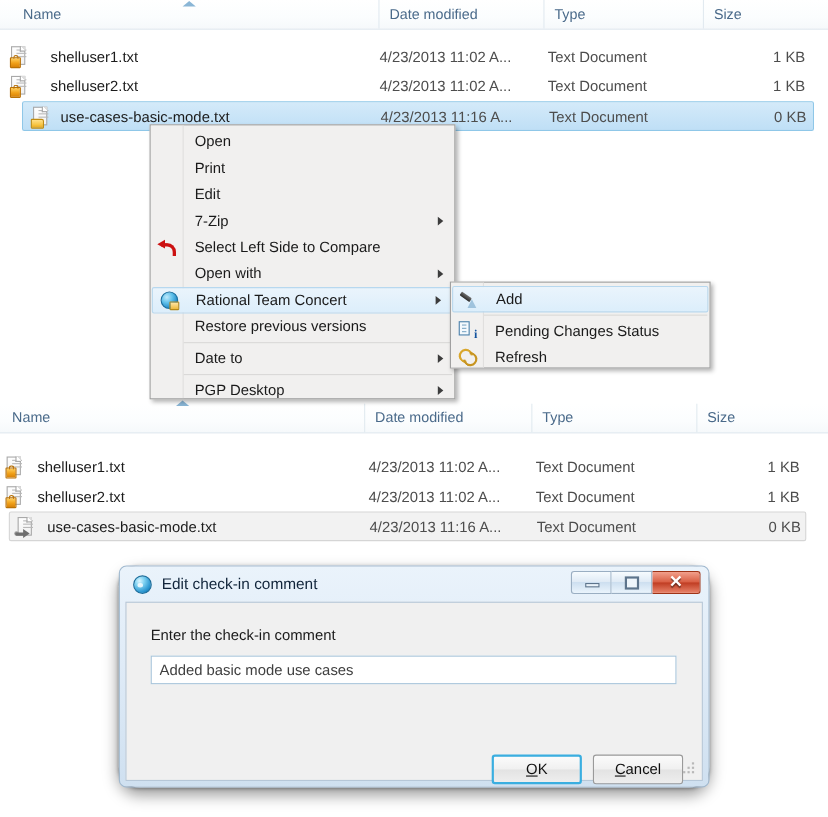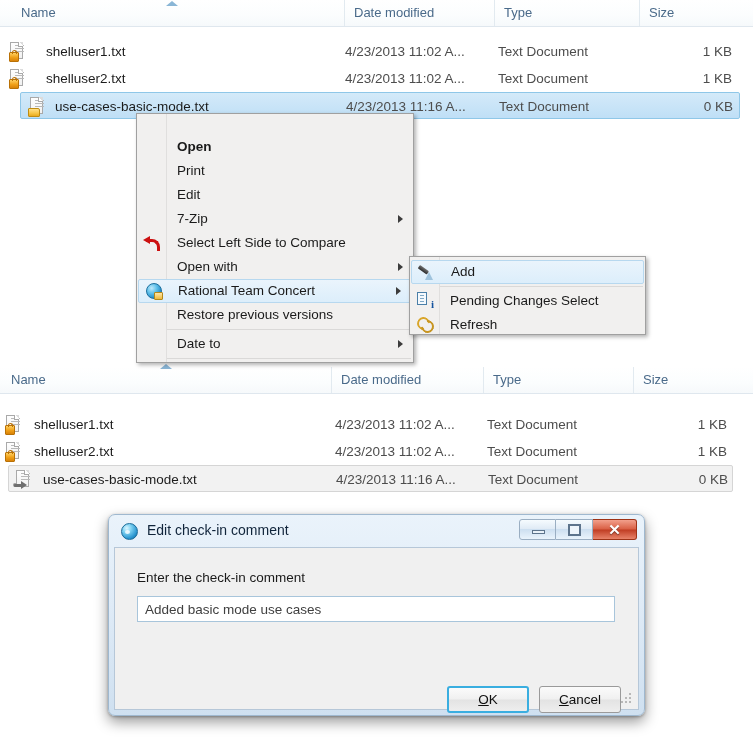--- a/index.html
+++ b/index.html
@@ -109,21 +109,21 @@
   }
   .ctxmenu .gutter {
     position:absolute; left:0; top:0; bottom:0; width: 29px;
     background: #f1f0ef; border-right:1px solid #e0dfde;
   }
   .mi {
     position: relative; height: 24px; line-height: 24px;
     font-size: 13.5px; color: #1a1a1a; padding-left: 40px;
     white-space: nowrap; box-sizing: border-box;
   }
-  .mi.bold { font-weight: bold; margin-top: 18px; }
+  .mi.bold { font-weight: normal; }
   .mi.hl {
     background: linear-gradient(to bottom,#eaf4fc 0%,#dceefb 100%);
     border: 1px solid #b7d8ef; border-radius: 2px;
     margin: 0 1px; padding-left: 39px; line-height: 22px; height:24px;
   }
   .mi .arrow {
     position: absolute; right: 10px; top: 50%; margin-top: -4px;
     width: 0; height: 0; border-top: 4px solid transparent;
     border-bottom: 4px solid transparent; border-left: 5px solid #3c3c3c;
   }
@@ -181,21 +181,21 @@
   .ico-refresh { position:absolute; left:1px; top:2px; width:15px; height:14px; }
   .ico-refresh .r1,.ico-refresh .r2{
     position:absolute; width:9px; height:9px; border:2px solid #d9a62b;
     border-radius:50%; border-right-color:transparent;
   }
   .ico-refresh .r1{ left:0; top:0; transform: rotate(40deg); }
   .ico-refresh .r2{ left:4px; top:3px; transform: rotate(220deg); border-color:#c79522; border-right-color:transparent;}
 
   
   .dlg-shadow {
-    position:absolute; border-radius:7px;
+    position:absolute; border-radius:19px;
     box-shadow: 0 6px 14px rgba(0,0,0,.40), 0 1px 3px rgba(0,0,0,.30);
   }
   .dlg-frame {
     position:absolute; inset:0; border-radius:7px;
     background: linear-gradient(to bottom,#eaf3fb 0%,#dfebf7 45%,#cfe0f0 100%);
     border:1px solid #9fb8cf; box-sizing:border-box; padding:5px;
   }
   .dlg-title {
     position:absolute; left:0; right:0; top:0; height:32px;
   }
@@ -476,21 +476,21 @@
         <span class="mico" style="top:2px;">
           <span class="ico-doc">
               <span class="pg">
                 <i></i>
                 <i></i>
                 <i></i>
               </span>
               <span class="ibadge">i</span>
             </span>
         </span>
-        <span>Pending Changes Select</span>
+        <span>Pending Changes Status</span>
       </div>
       <div class="mi">
         <span class="mico" style="top:2px;">
           <span class="ico-refresh">
               <span class="r1"></span>
               <span class="r2"></span>
             </span>
         </span>
         <span>Refresh</span>
       </div>

